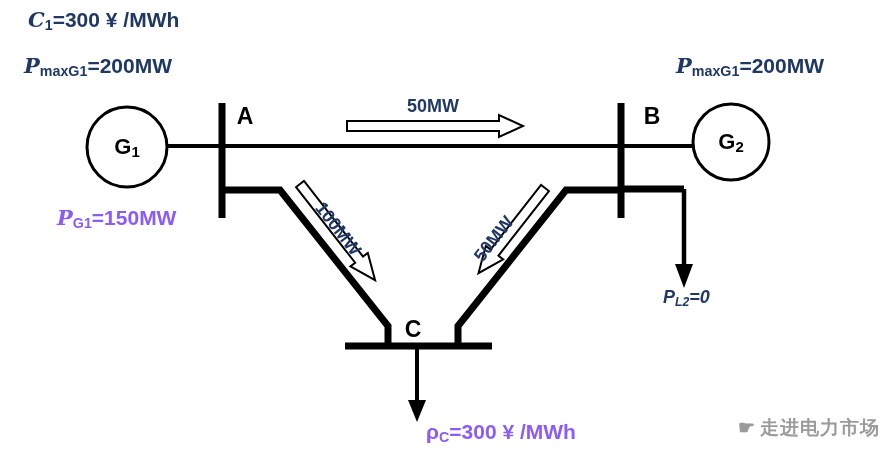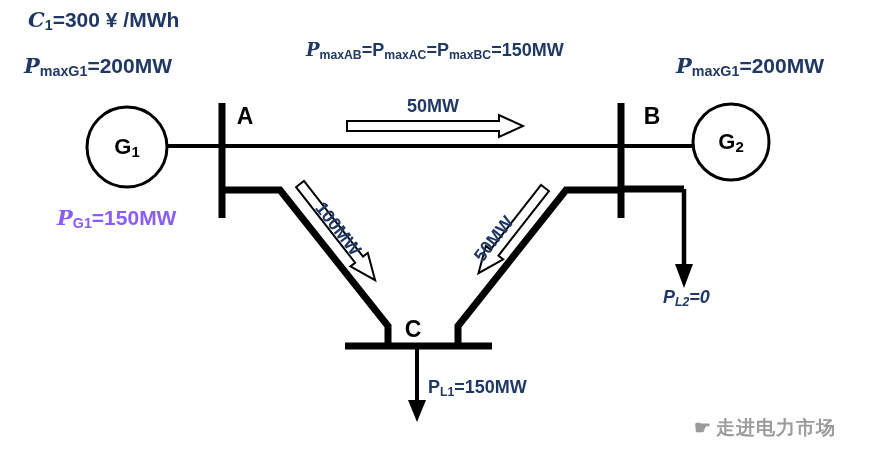--- a/index.html
+++ b/index.html
@@ -16,21 +16,21 @@
   .gray  { color:#9b9b9b; }
   .sz21 { font-size:21px; }
   .sz18 { font-size:18px; }
   .sz23 { font-size:23px; }
   .sz22 { font-size:22px; }
   .var { font-family:"DejaVu Serif", serif; font-style:italic; }
   sub { font-size:0.68em; position:relative; bottom:-0.22em; line-height:0; vertical-align:baseline; font-weight:bold; }
   .center  { transform:translate(-50%,-50%); }
   .rot-ac  { transform:translate(-50%,-50%) rotate(52deg); }
   .rot-bc  { transform:translate(-50%,-50%) rotate(-52deg); }
-  .wm { font-size:19px; letter-spacing:1px; }
+  .wm { font-size:19px; letter-spacing:1px;margin-left:44px; }
   .wm .icon { margin-right:4px; }
 </style>
 </head>
 <body>
 
 <div class="stage">
 
   <svg class="layer" width="892" height="462" viewBox="0 0 892 462">
 
     <line x1="166" y1="146" x2="694" y2="146" stroke="#000" stroke-width="4"></line>
@@ -64,23 +64,20 @@
     </g>
   </svg>
 
   <div class="lbl navy sz21" style="left:28px; top:8px;">
     <span class="var">C</span><sub>1</sub><span>=300 ¥ /MWh</span>
   </div>
   <div class="lbl navy sz21" style="left:24px; top:54px;">
     <span class="var">P</span><sub>maxG1</sub><span>=200MW</span>
   </div>
 
-  <div class="lbl navy sz18" style="left:306px; top:40px;">
-    <span class="var">P</span><sub>maxAB</sub><span>=P</span><sub>maxAC</sub><span>=P</span><sub>maxBC</sub><span>=150MW</span>
-  </div>
 
   <div class="lbl navy sz21" style="left:676px; top:54px;">
     <span class="var">P</span><sub>maxG1</sub><span>=200MW</span>
   </div>
 
   <div class="lbl black sz22 center" style="left:127px; top:147px;">
     <span>G</span><sub>1</sub>
   </div>
   <div class="lbl black sz22 center" style="left:731px; top:142px;">
     <span>G</span><sub>2</sub>
@@ -94,21 +91,21 @@
   <div class="lbl navy sz18 rot-ac" style="left:338px; top:229px;">100MW</div>
   <div class="lbl navy sz18 rot-bc" style="left:494px; top:239px;">50MW</div>
 
   <div class="lbl green sz21" style="left:57px; top:206px;">
     <span class="var">P</span><sub>G1</sub><span>=150MW</span>
   </div>
 
   <div class="lbl navy sz18" style="left:663px; top:287px;font-style:italic;">
     <span>P</span><sub>L2</sub><span>=0</span>
   </div>
-  <div class="lbl navy sz18" style="left:428px; top:377px;">
-    <span>P</span><sub>L1</sub><span>=150MW</span>
+  <div class="lbl green sz21" style="left:426px; top:420px;">
+    <span>ρ</span><sub>C</sub><span>=300 ¥ /MWh</span>
   </div>
 
   <div class="lbl gray wm" style="left:694px; top:417px;">
     <span class="icon">☛</span><span>走进电力市场</span>
   </div>
 
 </div>
 
 </body></html>

